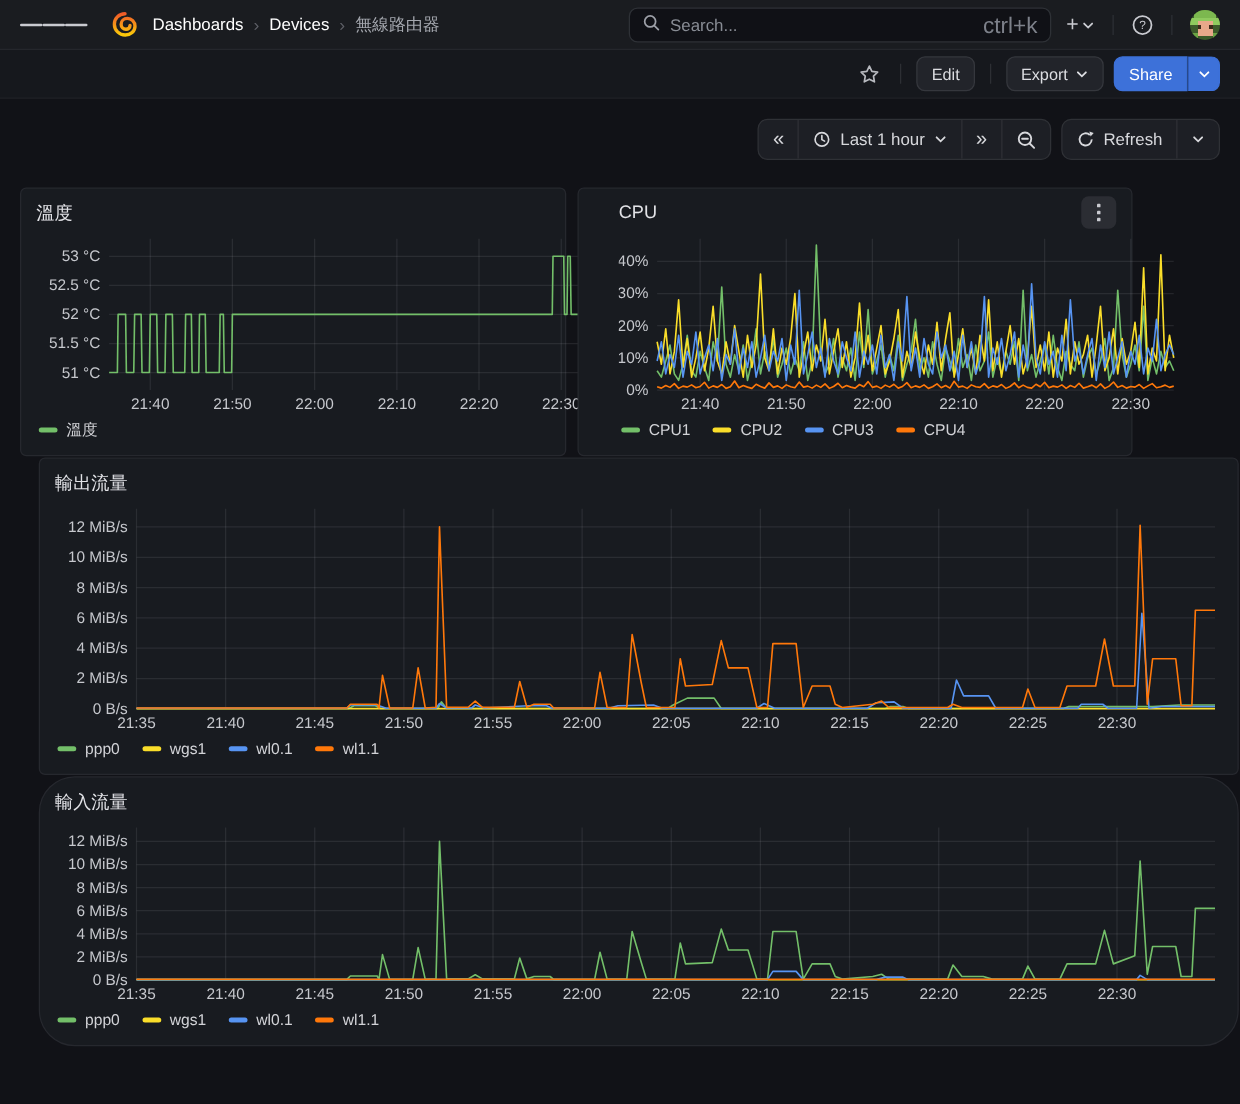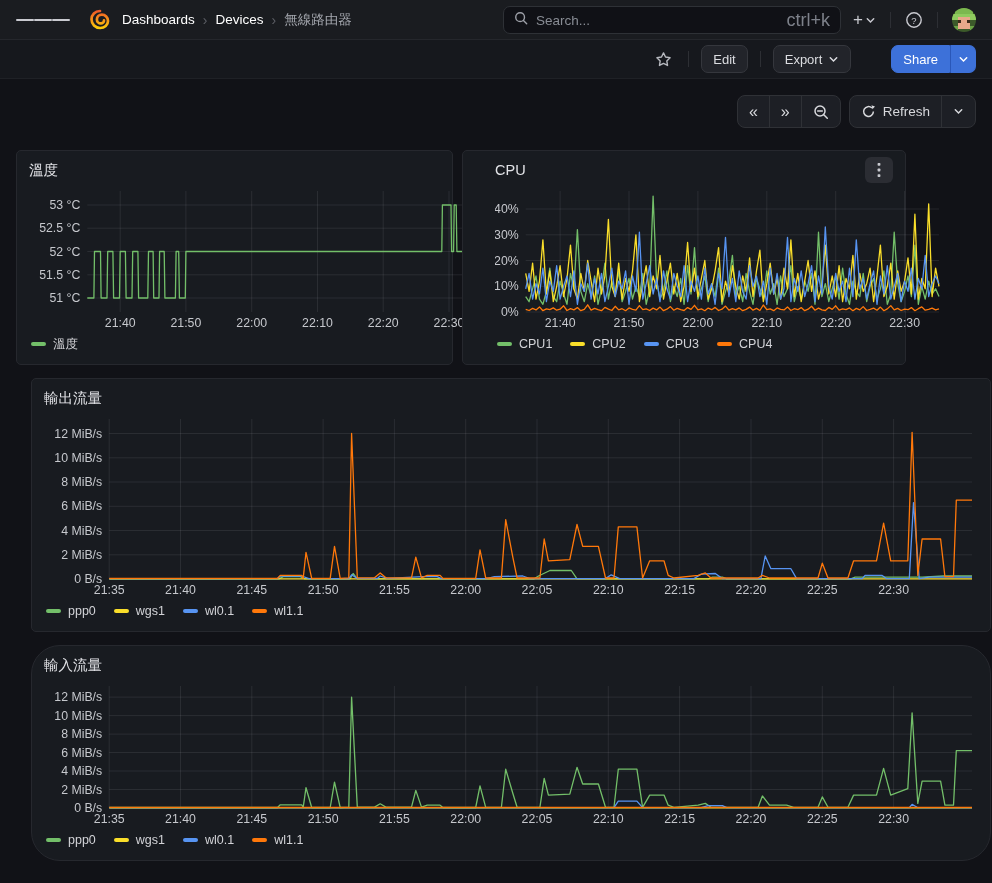--- a/index.html
+++ b/index.html
@@ -24,34 +24,34 @@
   .nav-right { position:absolute; right:12px; top:0; height:40px; display:flex; align-items:center; gap:6px; }
   .vdiv { width:1px; height:16px; background:#2d2f34; margin:0 4px; }
   .plus-btn { font-size:17px; color:#c9cad0; display:flex; align-items:center; gap:2px; }
   .avatar { width:24px; height:24px; border-radius:50%; overflow:hidden; display:block; }
   
   .toolbar { height:39px; background:#16181d; border-bottom:1px solid #1f2126;
     display:flex; align-items:center; justify-content:flex-end; padding:0 16px; gap:8px; }
   .btn { height:28px; padding:0 11px; border-radius:7px; background:#22242a; border:1px solid #35373d;
     color:#dcdde1; font-size:13px; font-weight:500; display:flex; align-items:center; gap:6px; cursor:pointer; }
   .btn-primary { background:#3d71d9; border-color:#3d71d9; color:#fff; }
-  .share-group { display:flex;margin-left:32px; }
+  .share-group { display:flex; }
   .share-group .main { border-radius:7px 0 0 7px; }
   .share-group .caret { width:26px; padding:0; justify-content:center; border-radius:0 7px 7px 0;
     border-left:1px solid #2a57b8; }
   
   .timebar { margin:16px 16px 0; display:flex; justify-content:flex-end; gap:8px; }
   .seg { display:flex; border:1px solid #2f3136; border-radius:8px; background:#1d1f25; overflow:hidden; }
   .seg > button { background:transparent; border:none; height:31px; padding:0 11px; color:#d7d8dc;
     font-size:13.5px; font-weight:500; display:flex; align-items:center; gap:7px; cursor:pointer; }
   .seg > button + button { border-left:1px solid #2f3136; }
   .dbl { font-size:16px; color:#d7d8dc; line-height:1; }
   
   .row { display:flex; gap:9px; margin:22px 16px 0; }
-  .row + .row { margin-top:13px;padding-left:15px; }
+  .row + .row { margin-top:1px;padding-left:15px; }
   .panel { background:#181b20; border:1px solid #26282e; border-radius:5px; display:flex;
     flex-direction:column; padding:6px 12px 8px; position:relative; }
   .p-temp { width:437px; height:215px; }
   .p-cpu  { width:444px; height:215px;padding-left:32px; }
   .p-out  { width:960px; height:254px; }
   .p-in   { width:960px; height:216px;border-radius:29px; }
   .panel-head { height:26px; display:flex; align-items:center; justify-content:space-between; }
   .panel-title { font-size:14.5px; font-weight:500; color:#e2e3e7; }
   .kebab { width:28px; height:26px; background:#2b2d33; border:none; border-radius:6px; cursor:pointer;
     display:flex; align-items:center; justify-content:center; }
@@ -157,20 +157,30 @@
         </svg>
     </button>
   </span>
 </div>
 
 <div class="timebar">
   <span class="seg">
     <button>
         <span class="dbl">«</span>
       </button>
+    <button>
+      <svg width="15" height="15" viewBox="0 0 16 16">
+        <circle cx="8" cy="8" r="5.8" fill="none" stroke="#d7d8dc" stroke-width="1.4"></circle>
+        <path d="M8 4.8v3.4l2.3 1.3" fill="none" stroke="#d7d8dc" stroke-width="1.4" stroke-linecap="round"></path>
+      </svg>
+      <span>Last 1 hour</span>
+      <svg width="11" height="11" viewBox="0 0 12 12">
+          <path d="M2.5 4.2 6 7.7 9.5 4.2" fill="none" stroke="#d7d8dc" stroke-width="1.6" stroke-linecap="round"></path>
+        </svg>
+    </button>
     <button>
         <span class="dbl">»</span>
       </button>
     <button>
       <svg width="16" height="16" viewBox="0 0 16 16">
         <circle cx="7" cy="7" r="5" fill="none" stroke="#d7d8dc" stroke-width="1.5"></circle>
         <line x1="4.7" y1="7" x2="9.3" y2="7" stroke="#d7d8dc" stroke-width="1.5" stroke-linecap="round"></line>
         <line x1="10.8" y1="10.8" x2="14.3" y2="14.3" stroke="#d7d8dc" stroke-width="1.5" stroke-linecap="round"></line>
       </svg>
     </button>

